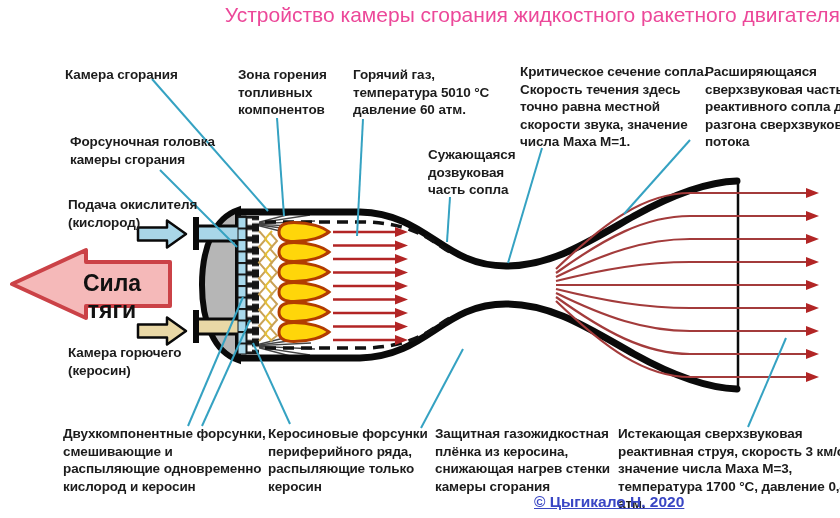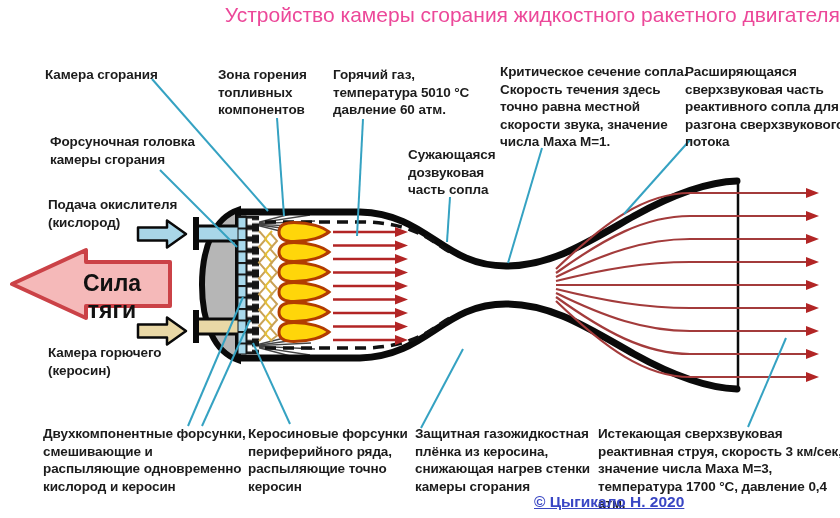--- a/index.html
+++ b/index.html
@@ -1,21 +1,21 @@
 <!DOCTYPE html>
 <html><head>
 <meta charset="utf-8">
 <style>
   html,body{margin:0;padding:0;background:#fff;}
   #stage{position:relative;width:840px;height:518px;background:#ffffff;overflow:hidden;
          font-family:"Liberation Sans",sans-serif;}
   #title{position:absolute;top:3px;left:0;width:840px;text-align:right;
          font-size:21px;font-weight:400;color:#ec4899;letter-spacing:0px;}
   .lbl{position:absolute;font-size:13.5px;font-weight:700;color:#1c1c1c;
-       line-height:1.3;letter-spacing:-0.1px;}
+       line-height:1.3;letter-spacing:-0.1px;margin-left:20px;}
   #lbl-kamera{left:45px;top:66px;width:130px;}
   #lbl-forsunochnaya{left:50px;top:133px;width:172px;}
   #lbl-okislitel{left:48px;top:196px;width:160px;}
   #lbl-goryuchee{left:48px;top:344px;width:150px;}
   #lbl-zona{left:218px;top:66px;width:116px;}
   #lbl-gaz{left:333px;top:66px;width:162px;}
   #lbl-suzhenie{left:408px;top:146px;width:112px;}
   #lbl-kriticheskoe{left:500px;top:63px;width:192px;}
   #lbl-rasshirenie{left:685px;top:63px;width:160px;}
   #lbl-dvukhkomponentnye{left:43px;top:425px;width:208px;}
@@ -166,19 +166,19 @@
   <div class="lbl" id="lbl-kamera">Камера сгорания</div>
   <div class="lbl" id="lbl-forsunochnaya">Форсуночная головка камеры сгорания</div>
   <div class="lbl" id="lbl-okislitel">Подача окислителя (кислород)</div>
   <div class="lbl" id="lbl-goryuchee">Камера горючего (керосин)</div>
   <div class="lbl" id="lbl-zona">Зона горения топливных компонентов</div>
   <div class="lbl" id="lbl-gaz">Горячий газ, температура 5010 °C давление 60 атм.</div>
   <div class="lbl" id="lbl-suzhenie">Сужающаяся дозвуковая часть сопла</div>
   <div class="lbl" id="lbl-kriticheskoe">Критическое сечение сопла. Скорость течения здесь точно равна местной скорости звука, значение числа Маха М=1.</div>
   <div class="lbl" id="lbl-rasshirenie">Расширяющаяся сверхзвуковая часть реактивного сопла для разгона сверхзвукового потока</div>
   <div class="lbl" id="lbl-dvukhkomponentnye">Двухкомпонентные форсунки, смешивающие и распыляющие одновременно кислород и керосин</div>
-  <div class="lbl" id="lbl-kerosinovye">Керосиновые форсунки периферийного ряда, распыляющие точно керосин</div>
+  <div class="lbl" id="lbl-kerosinovye">Керосиновые форсунки периферийного ряда, распыляющие только керосин</div>
   <div class="lbl" id="lbl-zashchitnaya">Защитная газожидкостная плёнка из керосина, снижающая нагрев стенки камеры сгорания</div>
   <div class="lbl" id="lbl-istekayushchaya">Истекающая сверхзвуковая реактивная струя, скорость 3 км/сек, значение числа Маха М=3, температура 1700 °C, давление 0,4 атм.</div>
 
   <div id="thrust-text">Сила тяги</div>
   <div id="copyright">© Цыгикало Н. 2020</div>
 </div>
 
 </body></html>

